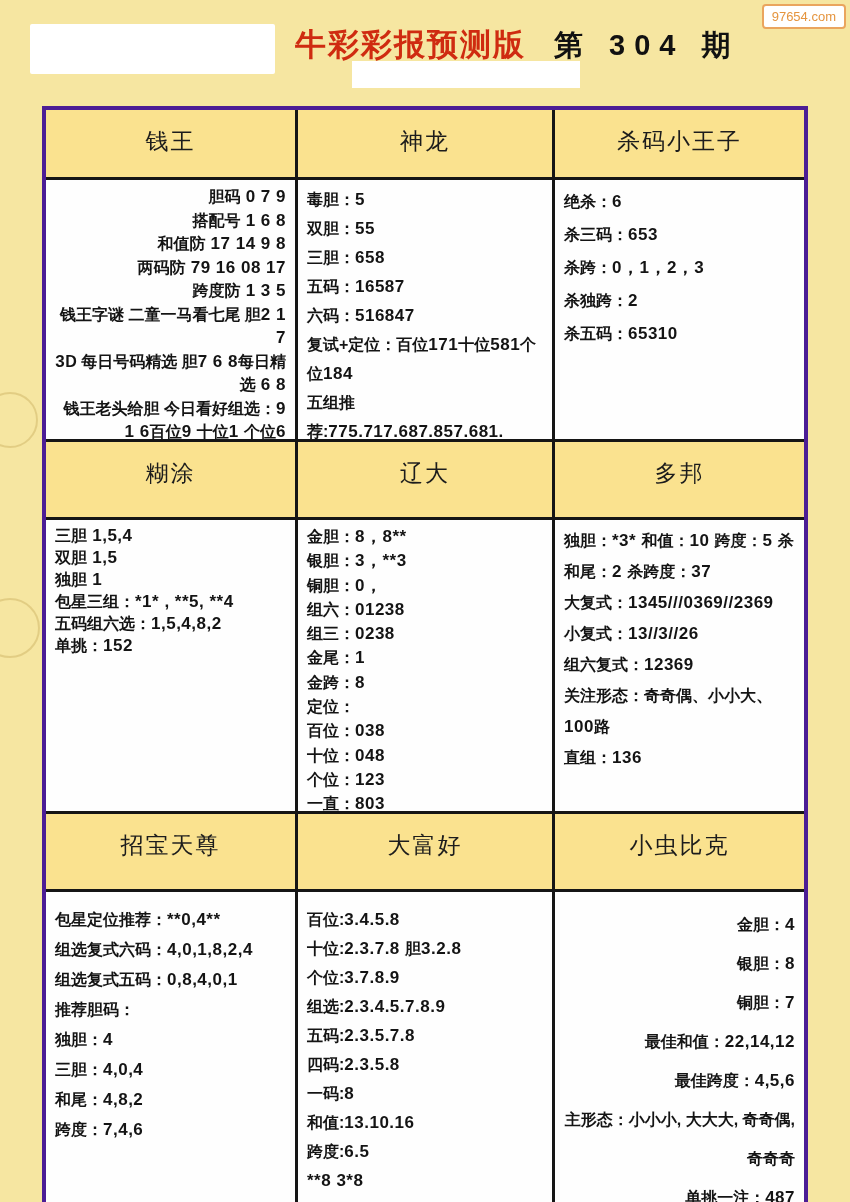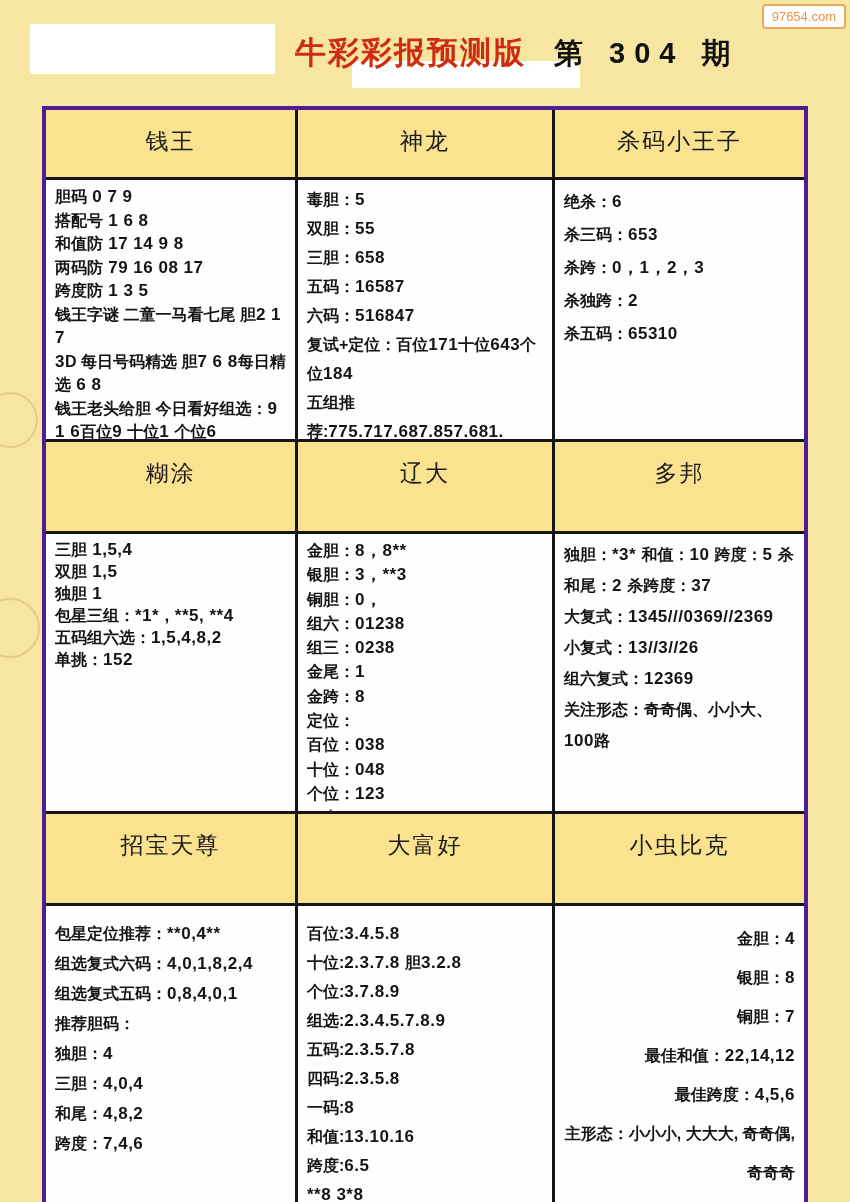--- a/index.html
+++ b/index.html
@@ -16,21 +16,21 @@
   }
   .whiteout-subtitle{
     position:absolute;left:352px;top:61px;width:228px;height:27px;
     background:#ffffff;
   }
   .covered-sliver{
     position:absolute;left:370px;top:55px;width:180px;height:8px;overflow:hidden;
     color:#2a2a2a;font-weight:bold;font-size:15px;letter-spacing:2px;opacity:.75;
   }
   .title-row{
-    position:absolute;left:295px;top:32px;white-space:nowrap;
+    position:absolute;left:295px;top:24px;white-space:nowrap;
   }
   .title-main{
     color:#cf2b10;font-size:31px;font-weight:bold;letter-spacing:2px;
   }
   .title-issue{
     color:#111;font-size:29px;font-weight:bold;letter-spacing:9px;margin-left:28px;
   }
   .site-badge{
     position:absolute;right:4px;top:4px;
     border:2px solid #eaa55e;background:#fff;
@@ -58,28 +58,28 @@
   .panel:nth-child(3n){border-right:none;}
   .panel:nth-child(n+7){border-bottom:none;gap:8px;}
   .panel-header{
     background:#fae28f;border-bottom:3px solid #151515;
     display:flex;align-items:flex-start;justify-content:center;
     font-size:23px;color:#1c1c1c;letter-spacing:2px;
     padding-top:16px;box-sizing:border-box;
     font-family:"Liberation Serif","DejaVu Serif",serif;
     flex:0 0 auto;height:70px;
   }
-  .panel:nth-child(n+4) .panel-header{height:92px;}
+  .panel:nth-child(n+4) .panel-header{height:78px;}
   .panel-body{
     flex:1 1 auto;padding:5px 9px;overflow:hidden;
     color:#141414;font-size:16px;font-weight:600;
   }
   .line{line-height:28px;}
   .line strong{font-weight:800;font-size:17px;letter-spacing:.5px;}
-  .panel:nth-child(1) .line{line-height:23.5px;}
+  .panel:nth-child(1) .line{line-height:23.5px;text-align:right;}
   .panel:nth-child(2) .line{line-height:29px;}
   .panel:nth-child(3) .line{line-height:33px;}
   .panel:nth-child(4) .line{line-height:22px;}
   .panel:nth-child(5) .line{line-height:24.3px;}
   .panel:nth-child(6) .line{line-height:31px;}
   .panel:nth-child(7) .line{line-height:30px;}
   .panel:nth-child(8) .line{line-height:29px;}
   .panel:nth-child(9) .line{line-height:39px;text-align:right;}
 </style>
 </head>
@@ -113,21 +113,21 @@
       </div>
     </section>
     <section class="panel">
       <div class="panel-header">神龙</div>
       <div class="panel-body">
         <div class="line">毒胆：<strong>5</strong></div>
         <div class="line">双胆：<strong>55</strong></div>
         <div class="line">三胆：<strong>658</strong></div>
         <div class="line">五码：<strong>16587</strong></div>
         <div class="line">六码：<strong>516847</strong></div>
-        <div class="line">复试+定位：百位<strong>171</strong>十位<strong>643</strong>个位<strong>184</strong></div>
+        <div class="line">复试+定位：百位<strong>171</strong>十位<strong>581</strong>个位<strong>184</strong></div>
         <div class="line">五组推荐:<strong>775.717.687.857.681.</strong></div>
       </div>
     </section>
     <section class="panel">
       <div class="panel-header">杀码小王子</div>
       <div class="panel-body">
         <div class="line">绝杀：<strong>6</strong></div>
         <div class="line">杀三码：<strong>653</strong></div>
         <div class="line">杀跨：<strong>0，1，2，3</strong></div>
         <div class="line">杀独跨：<strong>2</strong></div>
@@ -163,20 +163,21 @@
       </div>
     </section>
     <section class="panel">
       <div class="panel-header">多邦</div>
       <div class="panel-body">
         <div class="line">独胆：<strong>*3* </strong>和值：<strong>10 </strong>跨度：<strong>5 </strong>杀和尾：<strong>2 </strong>杀跨度：<strong>37</strong></div>
         <div class="line">大复式：<strong>1345///0369//2369</strong></div>
         <div class="line">小复式：<strong>13//3//26</strong></div>
         <div class="line">组六复式：<strong>12369</strong></div>
         <div class="line">关注形态：奇奇偶、小小大<strong>、100</strong>路</div>
+        <div class="line">直组：<strong>136</strong></div>
       </div>
     </section>
     <section class="panel">
       <div class="panel-header">招宝天尊</div>
       <div class="panel-body">
         <div class="line">包星定位推荐：<strong>**0,4**</strong></div>
         <div class="line">组选复式六码：<strong>4,0,1,8,2,4</strong></div>
         <div class="line">组选复式五码：<strong>0,8,4,0,1</strong></div>
         <div class="line">推荐胆码：</div>
         <div class="line">独胆：<strong>4</strong></div>

